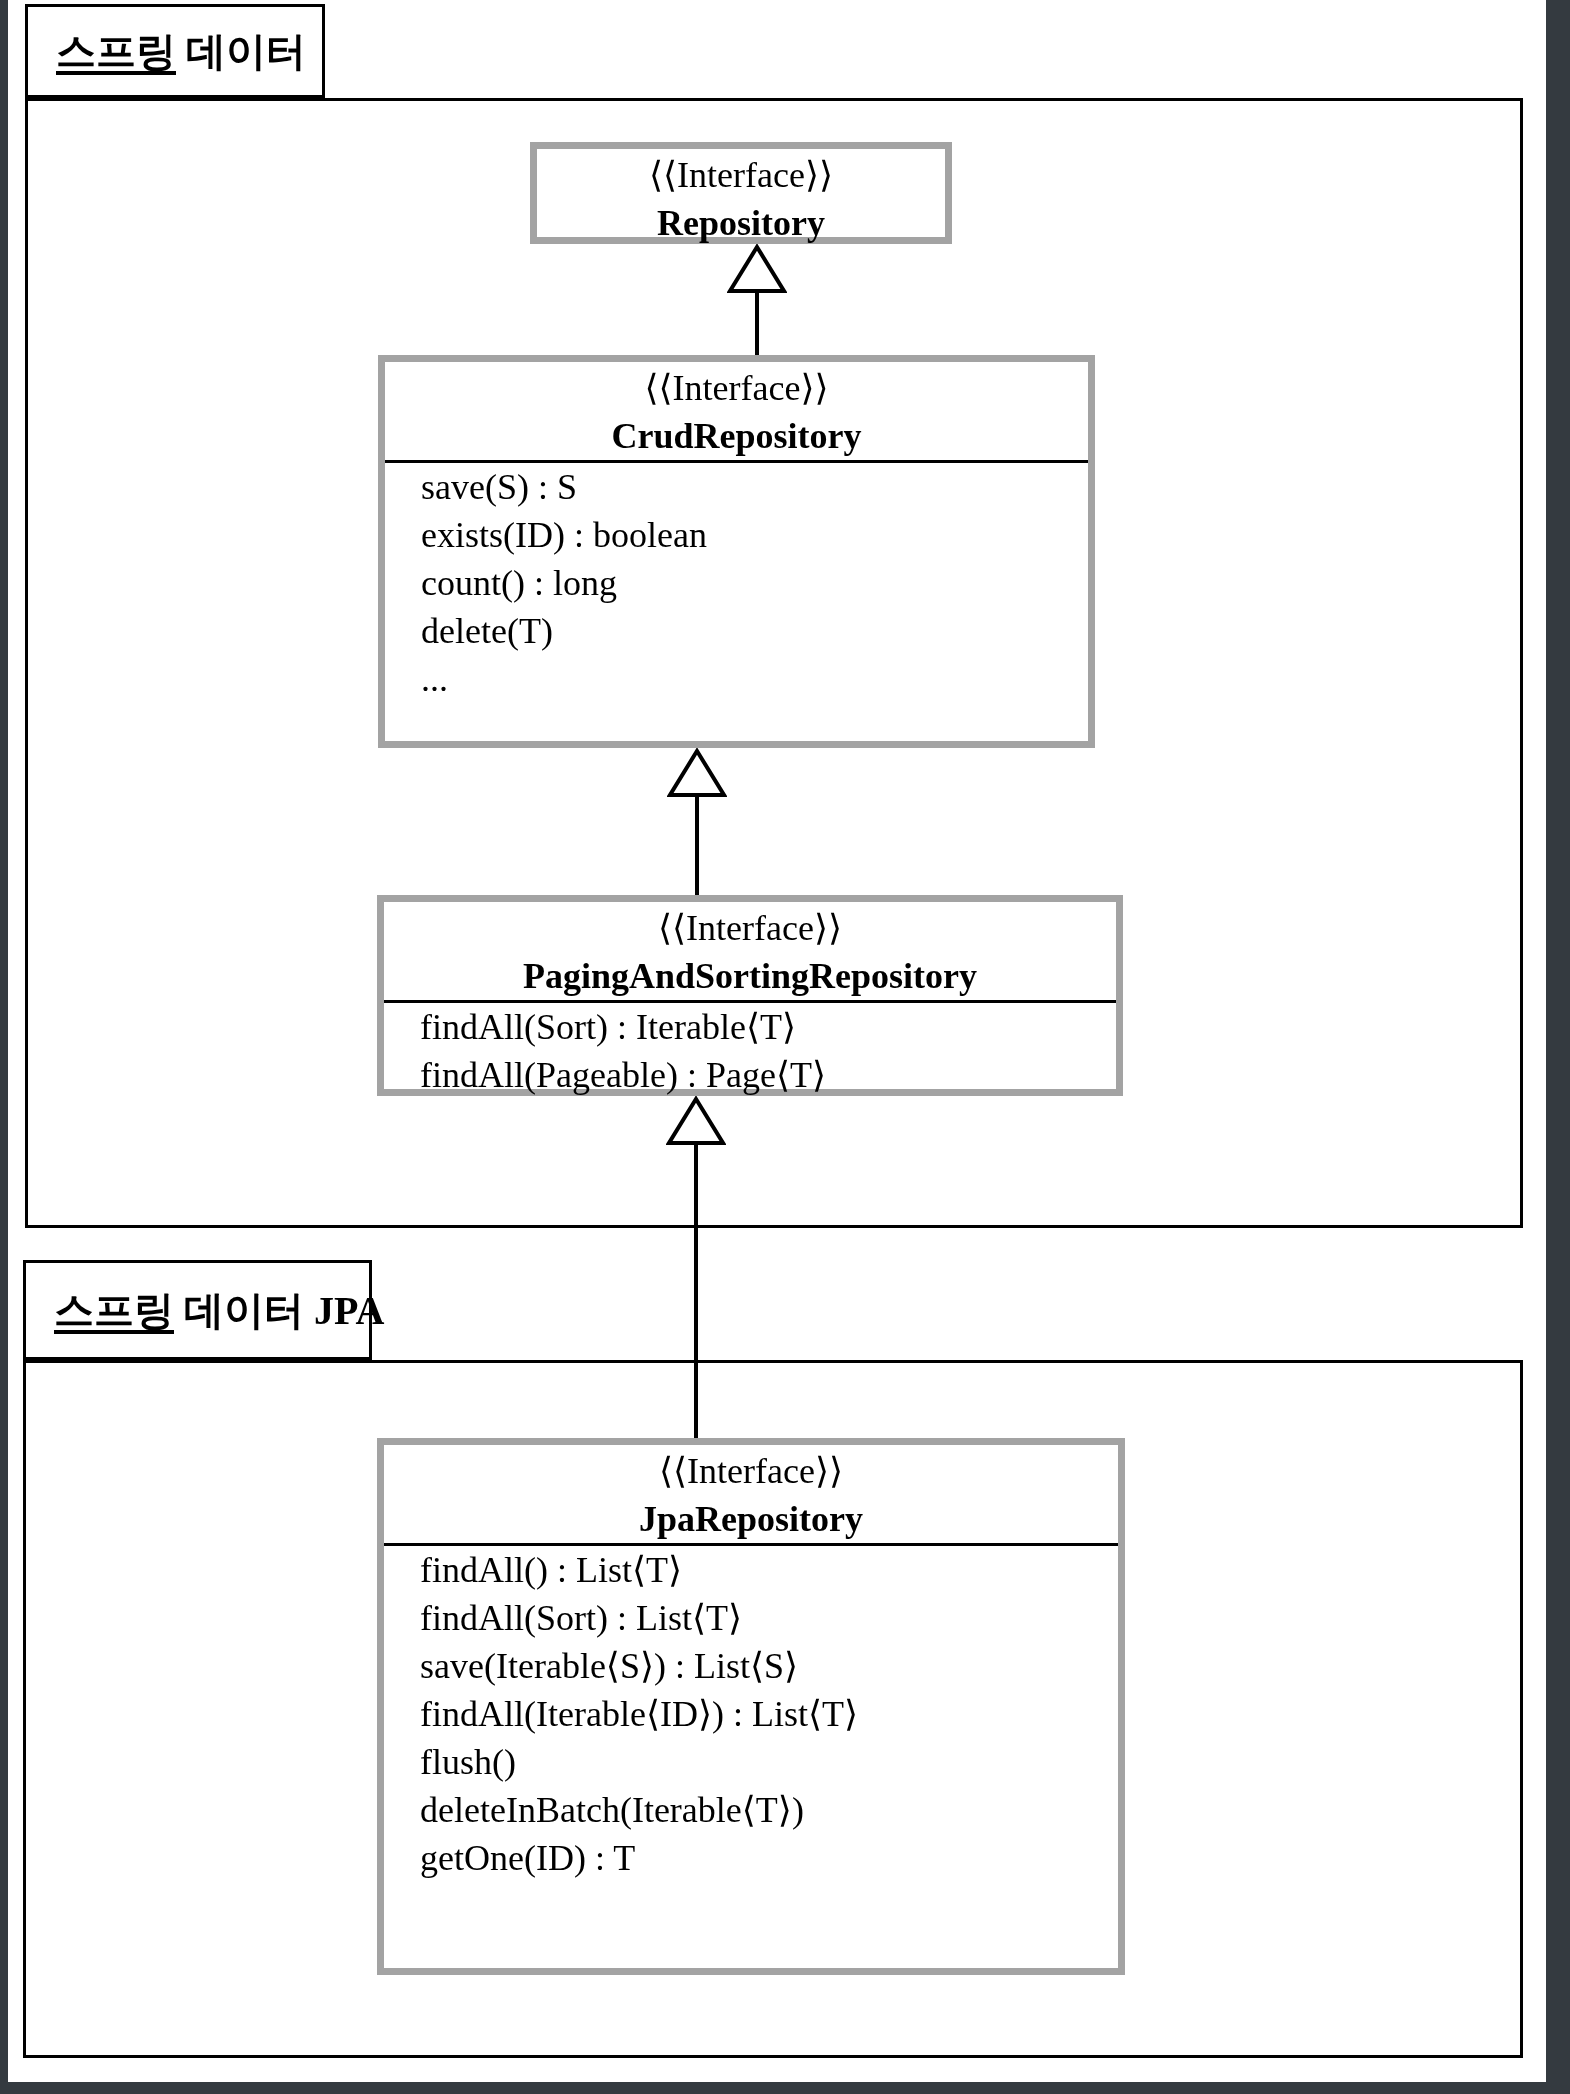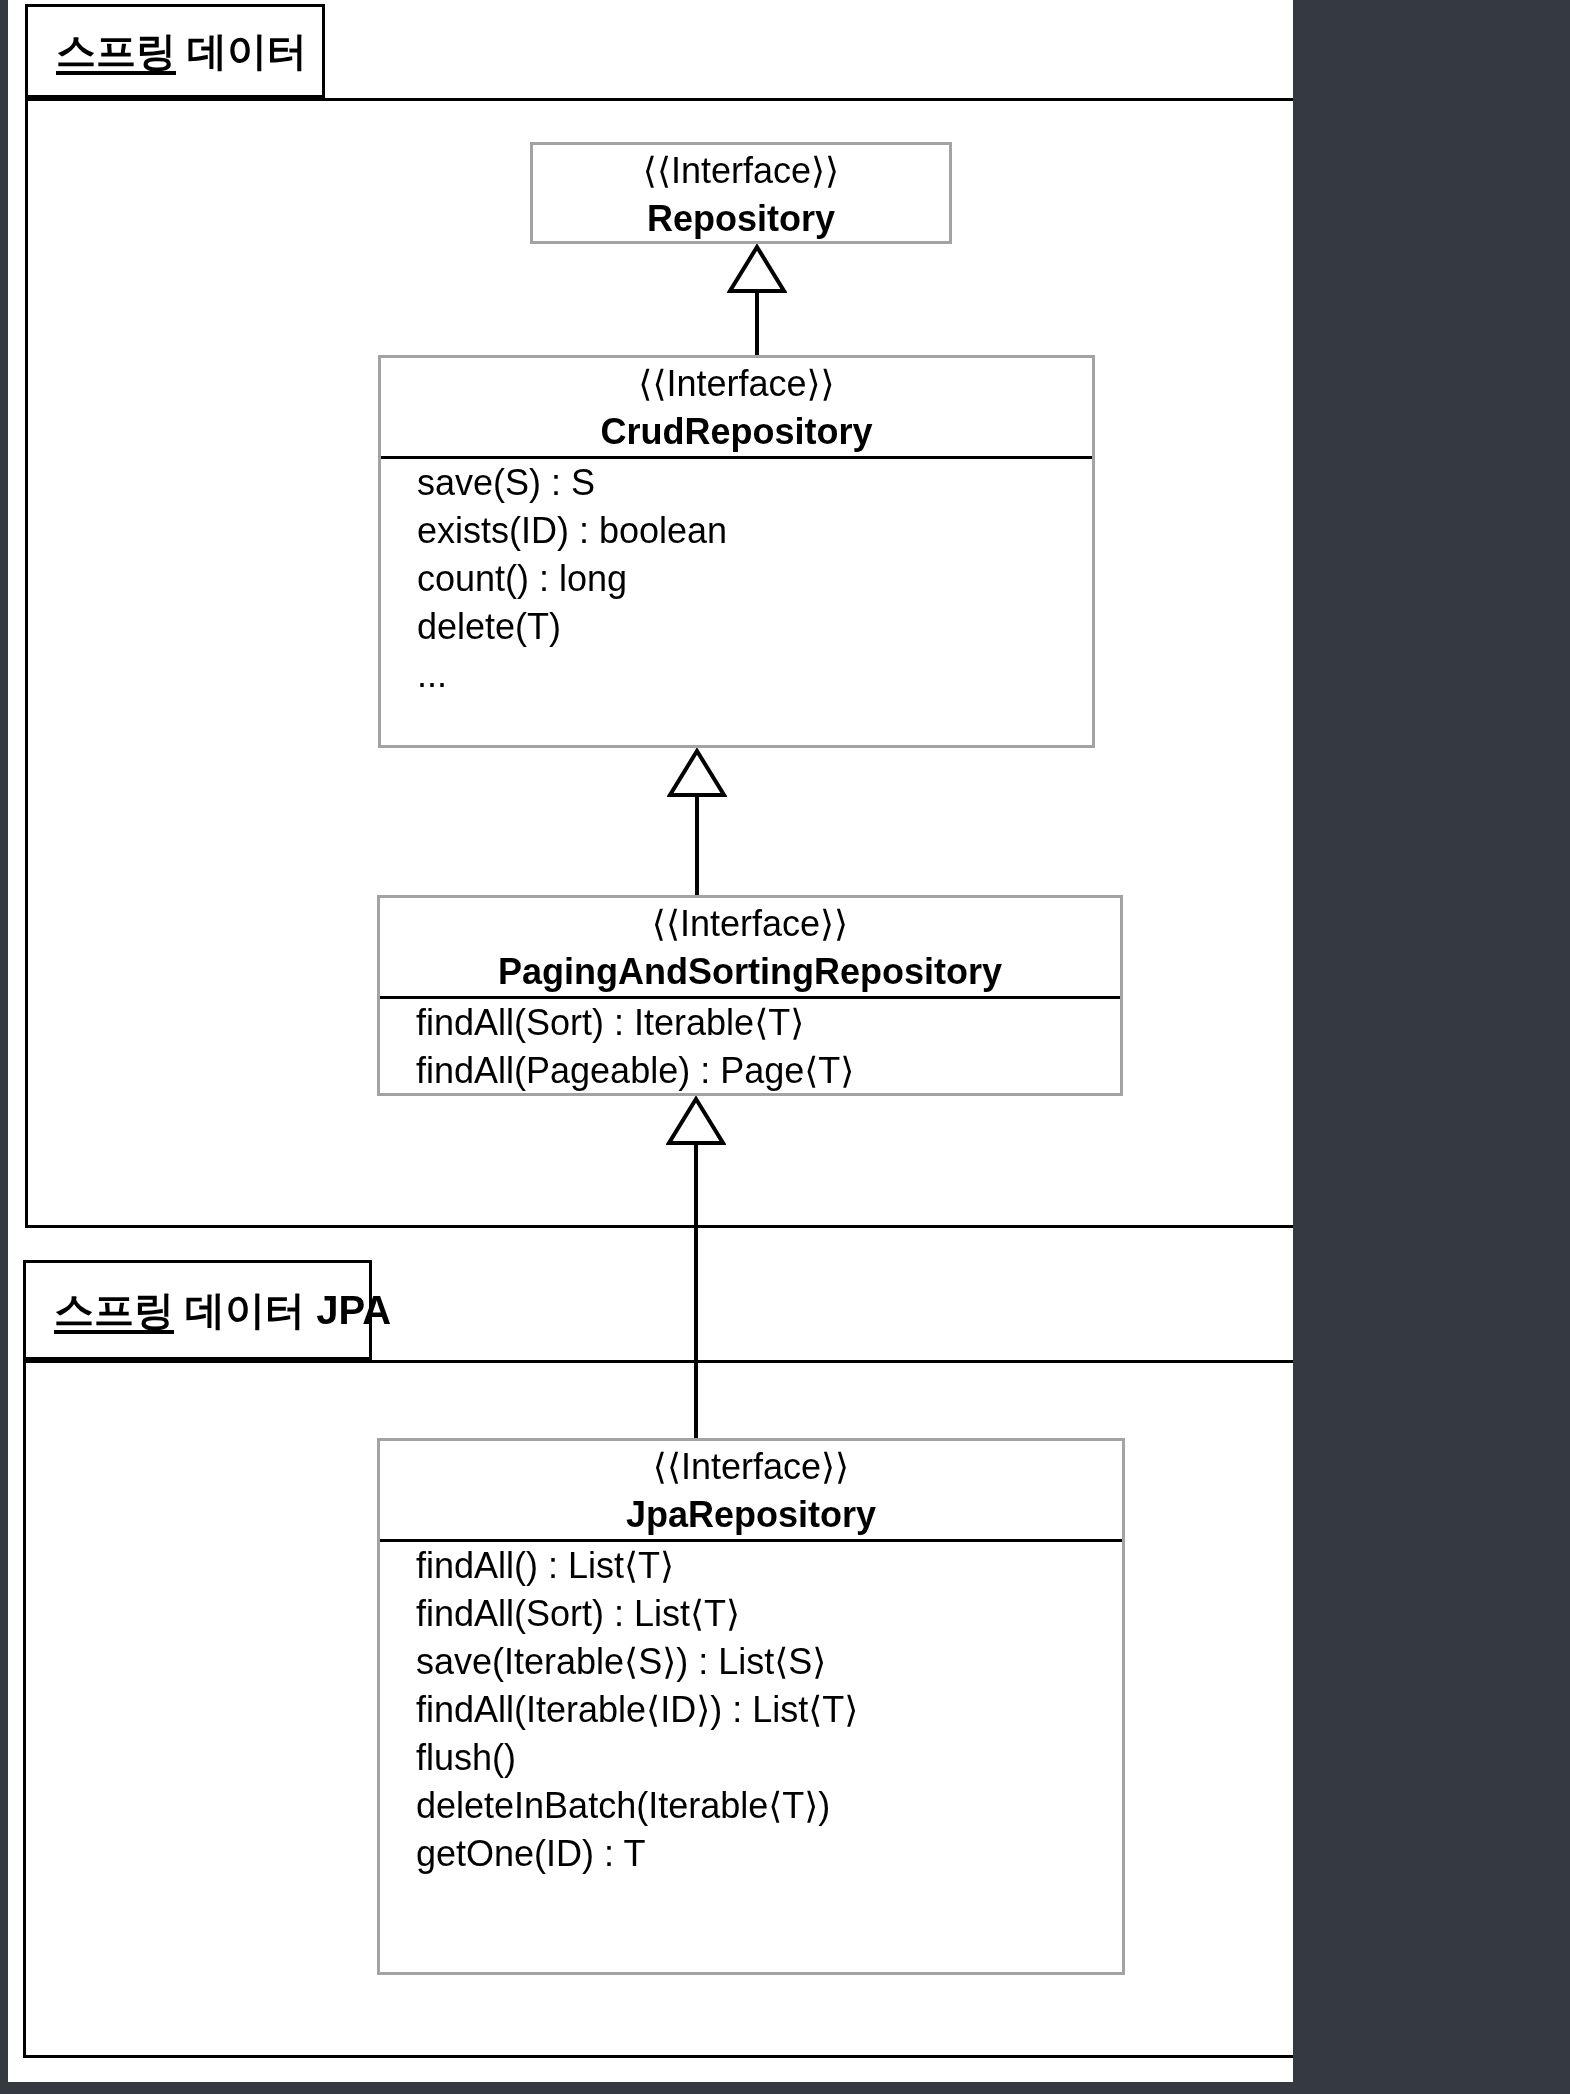--- a/index.html
+++ b/index.html
@@ -1,21 +1,21 @@
 <!DOCTYPE html>
 <html><head>
 <meta charset="utf-8">
 <style>
   html,body{margin:0;padding:0;}
   body{background:#343a40;}
   #stage{
     position:relative;
-    width:1293px;height:2094px;
+    width:1570px;height:2094px;
     background:#343a40;
-    font-family:Liberation Sans, sans-serif;
+    font-family:Liberation Serif, serif;
     color:#000;
     overflow:hidden;
   }
   .white-bg{
     position:absolute;left:8px;top:0;width:1538px;height:2082px;
     background:#fff;z-index:0;
   }
   .pkg-body{
     position:absolute;box-sizing:border-box;
     background:#fff;border:3px solid #000;z-index:1;
@@ -37,21 +37,21 @@
   .vline1{left:755px;top:292px;height:63px;}
   .vline2{left:695px;top:796px;height:99px;}
   .vline3{left:694px;top:1144px;height:294px;}
   .tri{position:absolute;z-index:4;}
   .tri1{left:727px;top:244px;}
   .tri2{left:667px;top:748px;}
   .tri3{left:666px;top:1096px;}
 
   .cls{
     position:absolute;box-sizing:border-box;
-    background:#fff;border:3px solid #a3a3a3;z-index:5;
+    background:#fff;border:7px solid #a3a3a3;z-index:5;
   }
   .cls-header{
     text-align:center;font-size:36px;line-height:48px;
     padding-top:2px;
   }
   .cls-header.with-sep{border-bottom:3px solid #000;}
   .cls-name{font-weight:bold;}
   .cls-methods{
     font-size:36px;line-height:48px;
     padding:0 6px 0 16px;white-space:pre;margin-left:20px;

